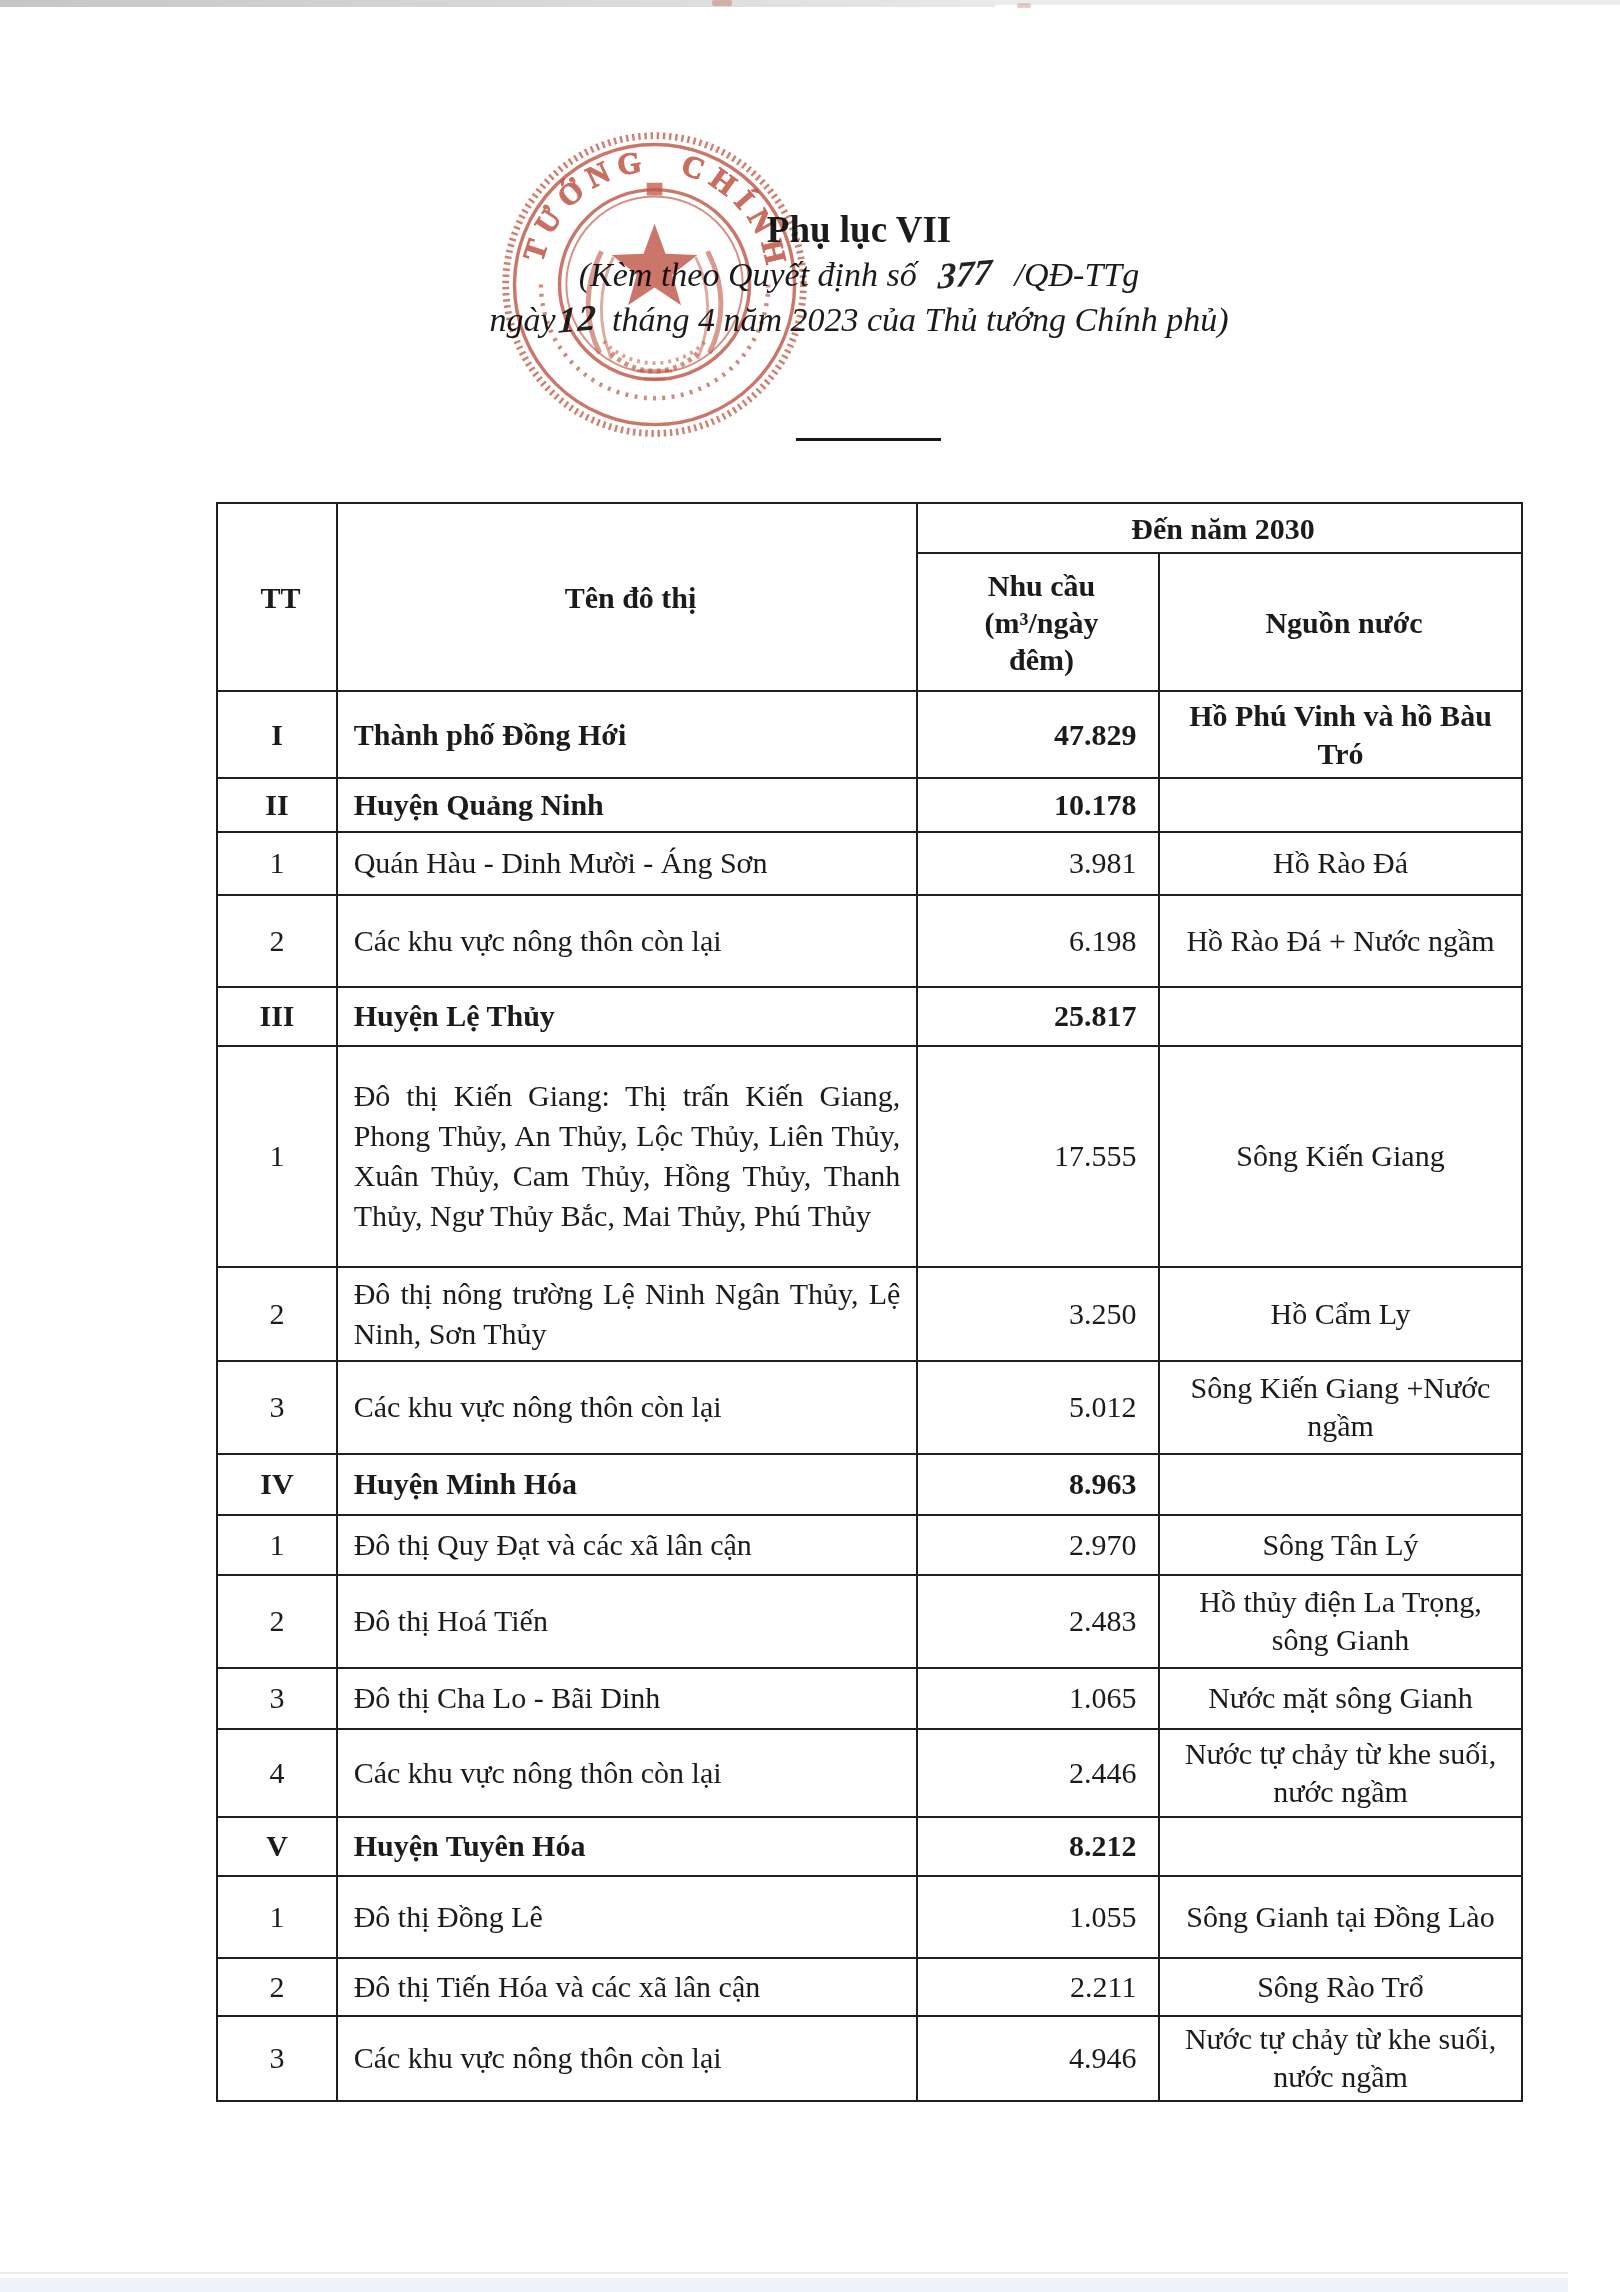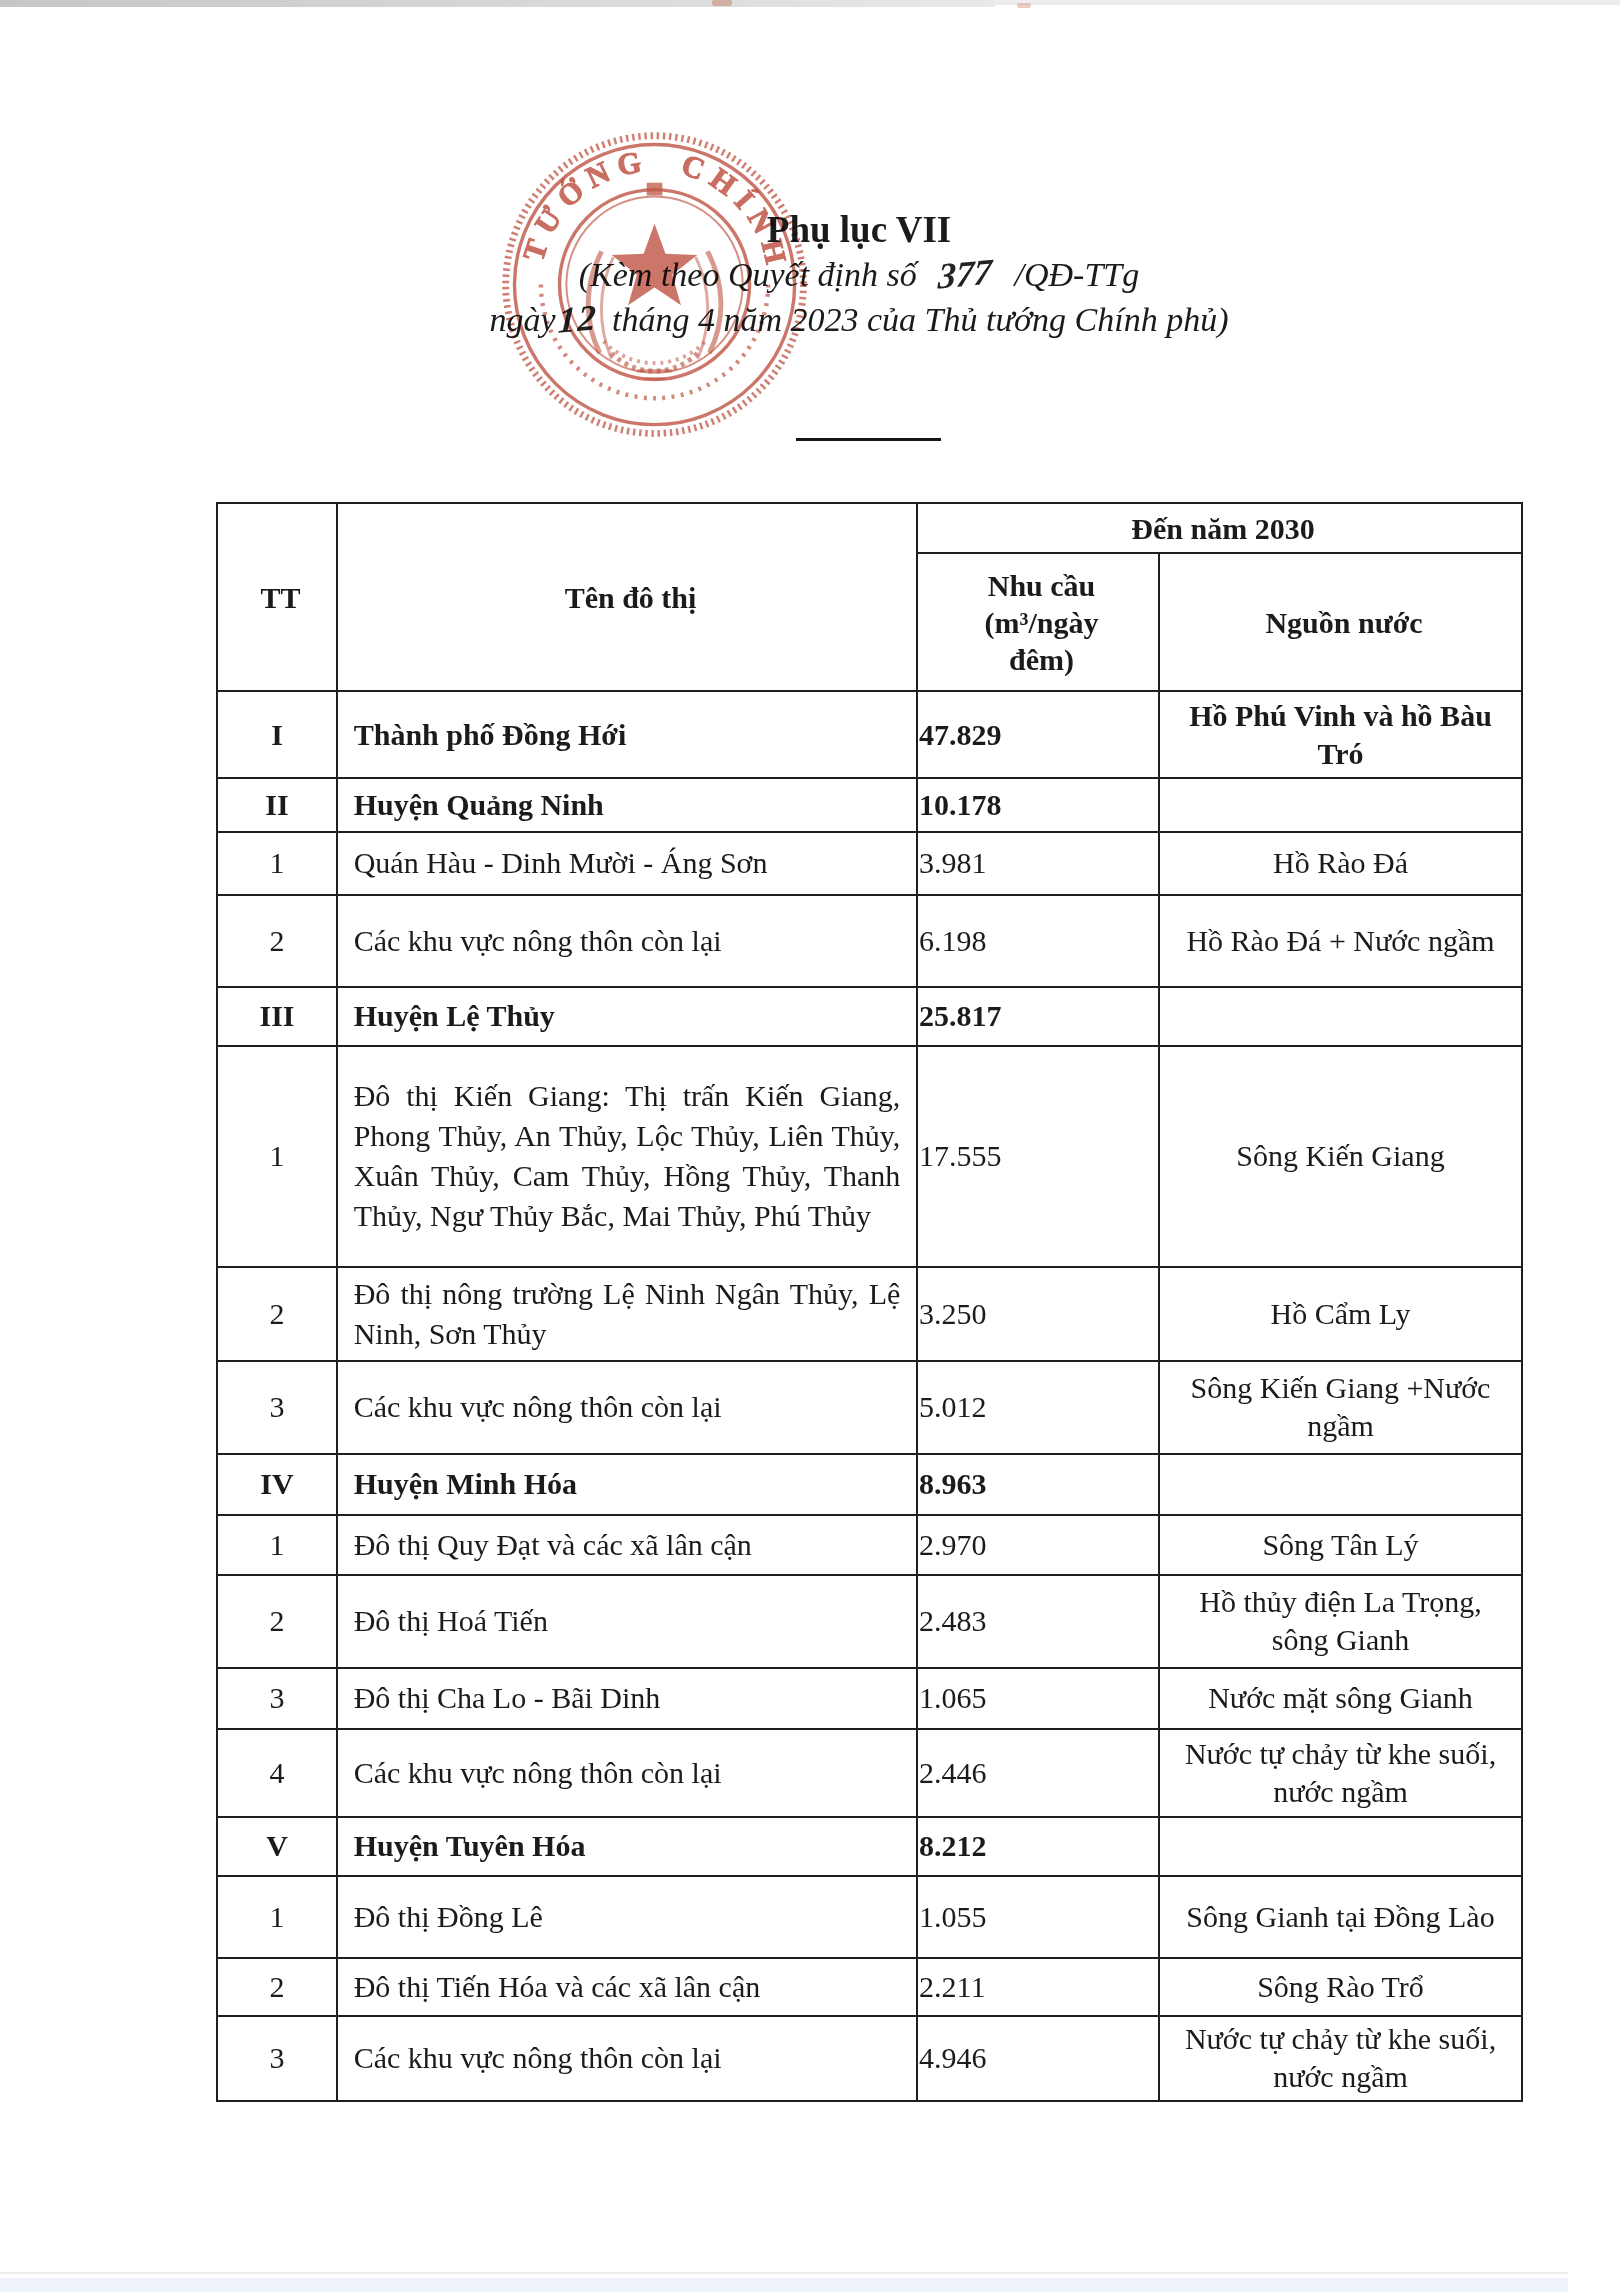--- a/index.html
+++ b/index.html
@@ -35,21 +35,21 @@
   
   .tbl-wrap{position:absolute;left:216px;top:502px;}
   table{border-collapse:collapse;table-layout:fixed;width:1305px;border:2.9px solid #1f1f1f;}
   th,td{border:2px solid #1f1f1f;font-size:30px;overflow:hidden;}
   th{font-weight:bold;text-align:center;vertical-align:middle;line-height:37px;padding-left:8px;}
   td{vertical-align:middle;}
   .pre{white-space:pre-line;text-align:center;}
   td.tt{text-align:center;}
   td.name{text-align:left;padding:5.9px 15.7px;line-height:40px;}
   td.name.justify{text-align:justify;text-justify:inter-word;}
-  td.num{padding-right:21.6px;}
+  td.num{text-align:right;padding-right:21.6px;}
   td.src{text-align:center;padding:3.9px 13.7px;line-height:38px;border-radius:15px;}
   tr.section td{font-weight:bold;}
   tr.section td{border-top-width:2.9px;}
 </style>
 </head>
 <body>
 
 <div class="page">
 
   <div class="top-smudge"></div>

